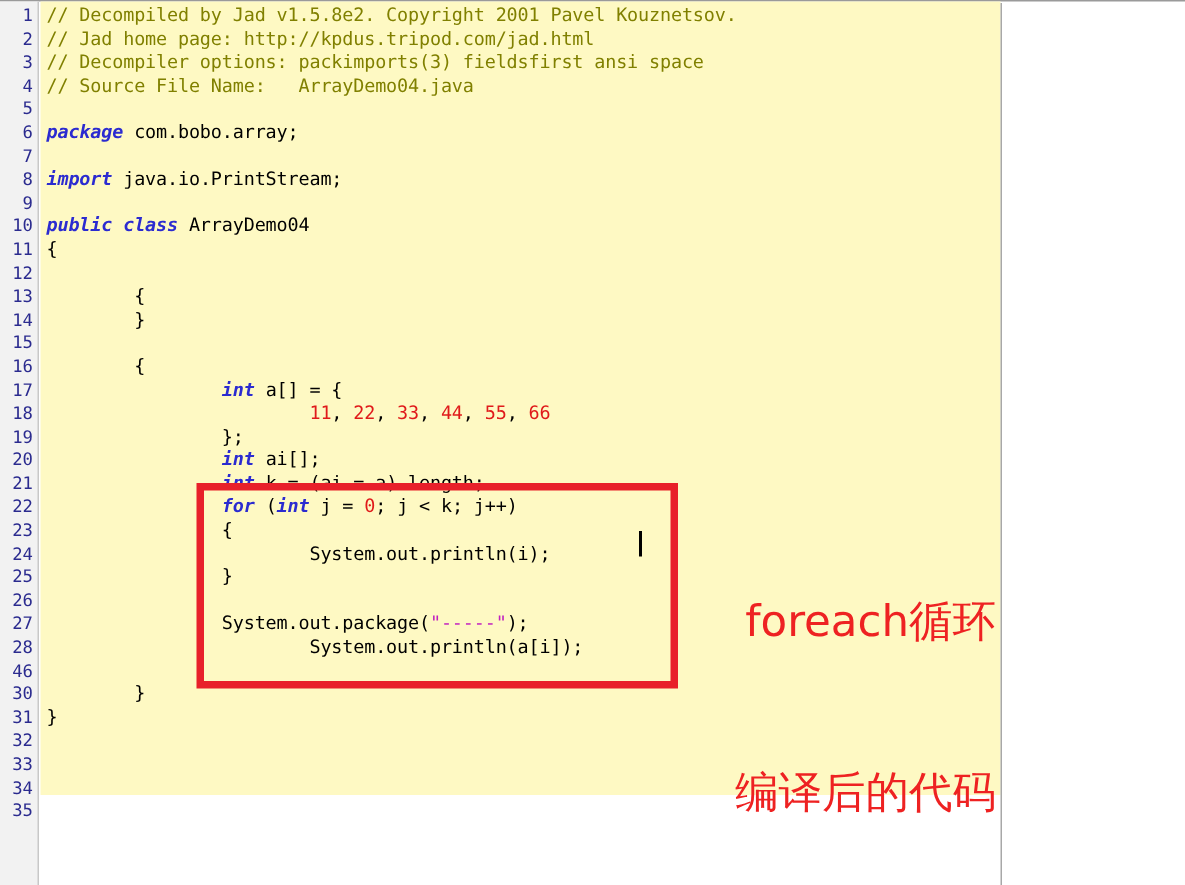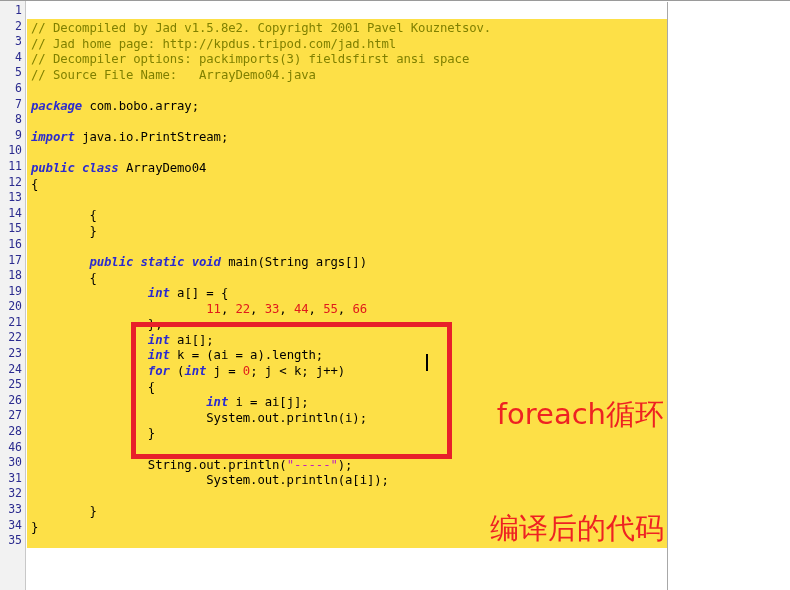--- a/index.html
+++ b/index.html
@@ -44,24 +44,24 @@
     text-align: right;
     padding-right: 3px;
     font-family: "DejaVu Sans Mono", "Liberation Mono", monospace;
     white-space: pre;
   }
 
   
   #code-area {
     position: absolute;
     left: 27px;
-    top: 18px;
+    top: 0;
     width: 640px;
     height: 529px;
-    background: #fde047;
+    background: #fef9c3;
     padding-top: 2px;
     box-sizing: border-box;
   }
   .code-line {
     height: 15.6px;
     line-height: 15.6px;
     font-size: 12.3px;
     white-space: pre;
     padding-left: 4px;
     font-family: "DejaVu Sans Mono", "Liberation Mono", monospace;
@@ -180,34 +180,32 @@
       <div class="code-line"><span class="t-keyword">package</span><span class="t-plain"> com.bobo.array;</span></div>
       <div class="code-line"> </div>
       <div class="code-line"><span class="t-keyword">import</span><span class="t-plain"> java.io.PrintStream;</span></div>
       <div class="code-line"> </div>
       <div class="code-line"><span class="t-keyword">public class</span><span class="t-plain"> ArrayDemo04</span></div>
       <div class="code-line"><span class="t-plain">{</span></div>
       <div class="code-line"> </div>
       <div class="code-line"><span class="t-plain">        {</span></div>
       <div class="code-line"><span class="t-plain">        }</span></div>
       <div class="code-line"> </div>
-      <div class="code-line"><span class="t-plain">        </span><span class="t-keyword">public static void</span><span class="t-plain"> main(String args[])</span></div>
       <div class="code-line"><span class="t-plain">        {</span></div>
       <div class="code-line"><span class="t-plain">                </span><span class="t-keyword">int</span><span class="t-plain"> a[] = {</span></div>
       <div class="code-line"><span class="t-plain">                        </span><span class="t-number">11</span><span class="t-plain">, </span><span class="t-number">22</span><span class="t-plain">, </span><span class="t-number">33</span><span class="t-plain">, </span><span class="t-number">44</span><span class="t-plain">, </span><span class="t-number">55</span><span class="t-plain">, </span><span class="t-number">66</span></div>
       <div class="code-line"><span class="t-plain">                };</span></div>
       <div class="code-line"><span class="t-plain">                </span><span class="t-keyword">int</span><span class="t-plain"> ai[];</span></div>
       <div class="code-line"><span class="t-plain">                </span><span class="t-keyword">int</span><span class="t-plain"> k = (ai = a).length;</span></div>
       <div class="code-line"><span class="t-plain">                </span><span class="t-keyword">for</span><span class="t-plain"> (</span><span class="t-keyword">int</span><span class="t-plain"> j = </span><span class="t-number">0</span><span class="t-plain">; j &lt; k; j++)</span></div>
       <div class="code-line"><span class="t-plain">                {</span></div>
-      <div class="code-line"><span class="t-plain">                        </span><span class="t-keyword">int</span><span class="t-plain"> i = ai[j];</span></div>
       <div class="code-line"><span class="t-plain">                        System.out.println(i);</span></div>
       <div class="code-line"><span class="t-plain">                }</span></div>
       <div class="code-line"> </div>
-      <div class="code-line"><span class="t-plain">                String.out.println(</span><span class="t-string">"-----"</span><span class="t-plain">);</span></div>
+      <div class="code-line"><span class="t-plain">                System.out.package(</span><span class="t-string">"-----"</span><span class="t-plain">);</span></div>
       <div class="code-line"><span class="t-plain">                        System.out.println(a[i]);</span></div>
       <div class="code-line"> </div>
       <div class="code-line"><span class="t-plain">        }</span></div>
       <div class="code-line"><span class="t-plain">}</span></div>
     </div>
 
   <div id="right-divider"></div>
   <div id="right-pane"></div>
 
   <div id="highlight-box"></div>

